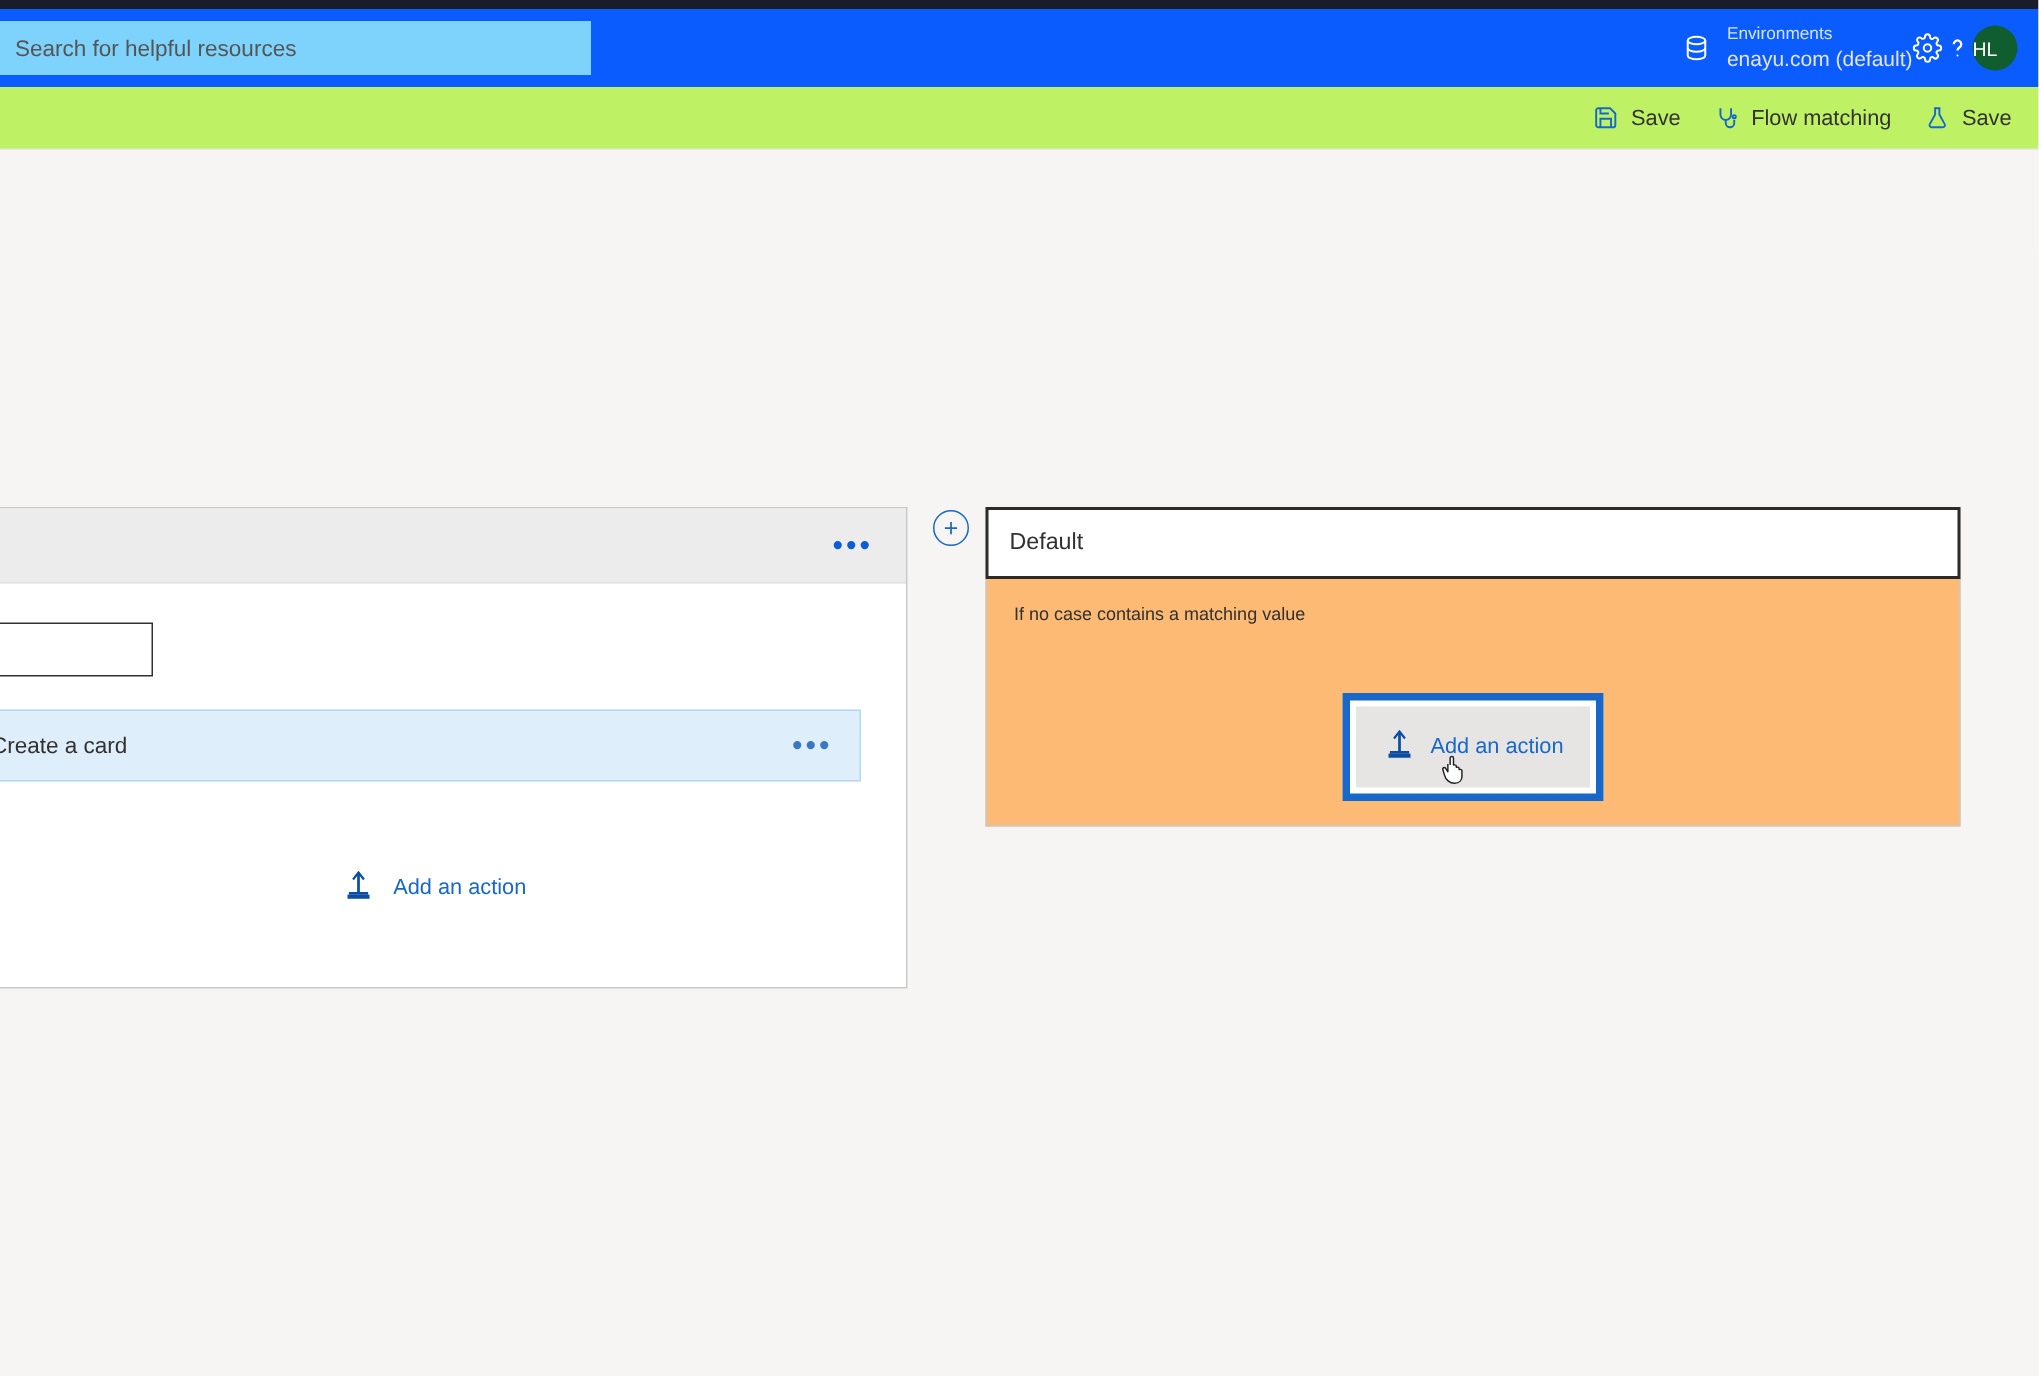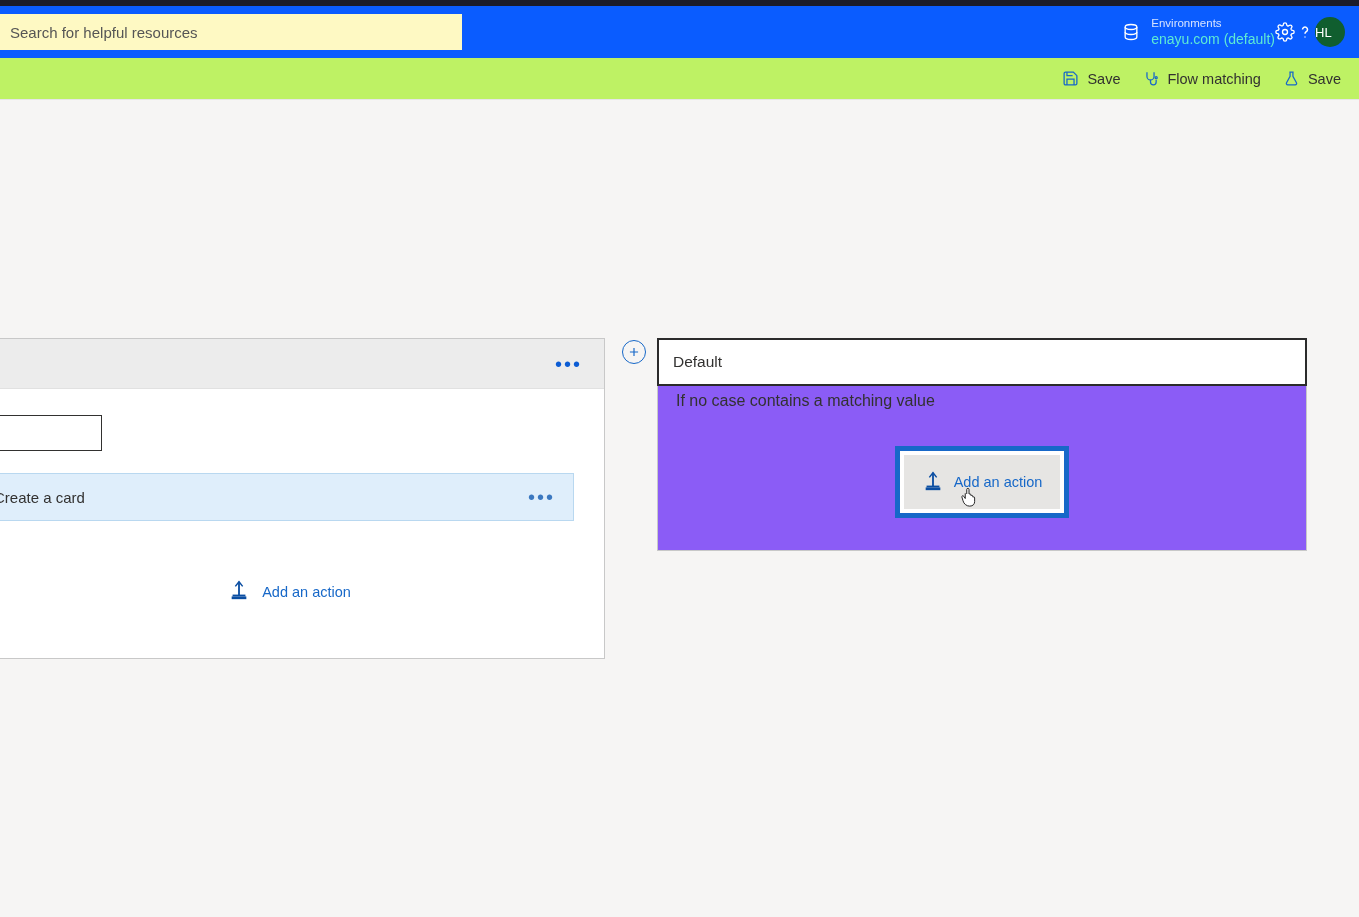--- a/index.html
+++ b/index.html
@@ -19,37 +19,37 @@
   .header {
     background: #0a5cff;
     height: 52px;
     display: flex;
     align-items: center;
     color: #fff;
     padding: 0 14px 0 0;
     position: relative;
   }
   .search-input {
-    width: 462px;
+    width: 394px;
     height: 36px;
     margin: 8px 0 8px 0;
-    background: #fef9c3;
+    background: #7dd3fc;
     border: none;
     font-size: 15px;
     padding: 0 10px;
     color: #555;
     outline: none;
   }
   .search-input::placeholder { color: #555; }
   .header-spacer { flex: 1; }
   .header-right { display: flex; align-items: center; }
   .env-block { display: flex; align-items: center; gap: 10px; cursor: pointer; }
   .env-text { line-height: 1.15; }
   .env-label { font-size: 11.5px; color: #d6e3ff; }
-  .env-value { font-size: 14px; color: #5eead4; }
+  .env-value { font-size: 14px; color: #e5e5e5; }
   .hicon { width: 20px; height: 20px; display:flex; align-items:center; justify-content:center; color:#fff; }
   .hicon svg { width: 20px; height: 20px; }
   .avatar {
     width: 30px; height: 30px; border-radius: 50%;
     background: #105e2f;
     color: #fff;
     display: flex; align-items:center; justify-content:flex-start;
     font-size: 13px; font-weight: 500;
   }
   .toolbar {
@@ -133,36 +133,36 @@
     background: #f6f5f4;
     cursor:pointer;
   }
   
   .default-card {
     position: absolute;
     left: 657px;
     top: 238px;
     width: 650px;
     height: 213px;
-    background:#8b5cf6;
+    background:#fdba74;
     border: 1px solid #c8c8c8;
   }
   .default-header {
     height: 48px;
     border: 2px solid #2b2b2b;
     margin: -1px -1px 0 -1px;
     display:flex; align-items:center;
     padding: 0 14px;
     font-size: 15.5px;
     color:#323130;
     background:#fff;
   }
   .default-desc {
-    padding: 6px 18px;
-    font-size: 16px;
+    padding: 16px 18px;
+    font-size: 12px;
     color: #323130;
   }
   .add-action-highlight {
     position: relative;
     width: 174px;
     margin: 30px auto 0;
     border: 5px solid #1768c8;
     background: #fff;
     padding: 4px;
   }

